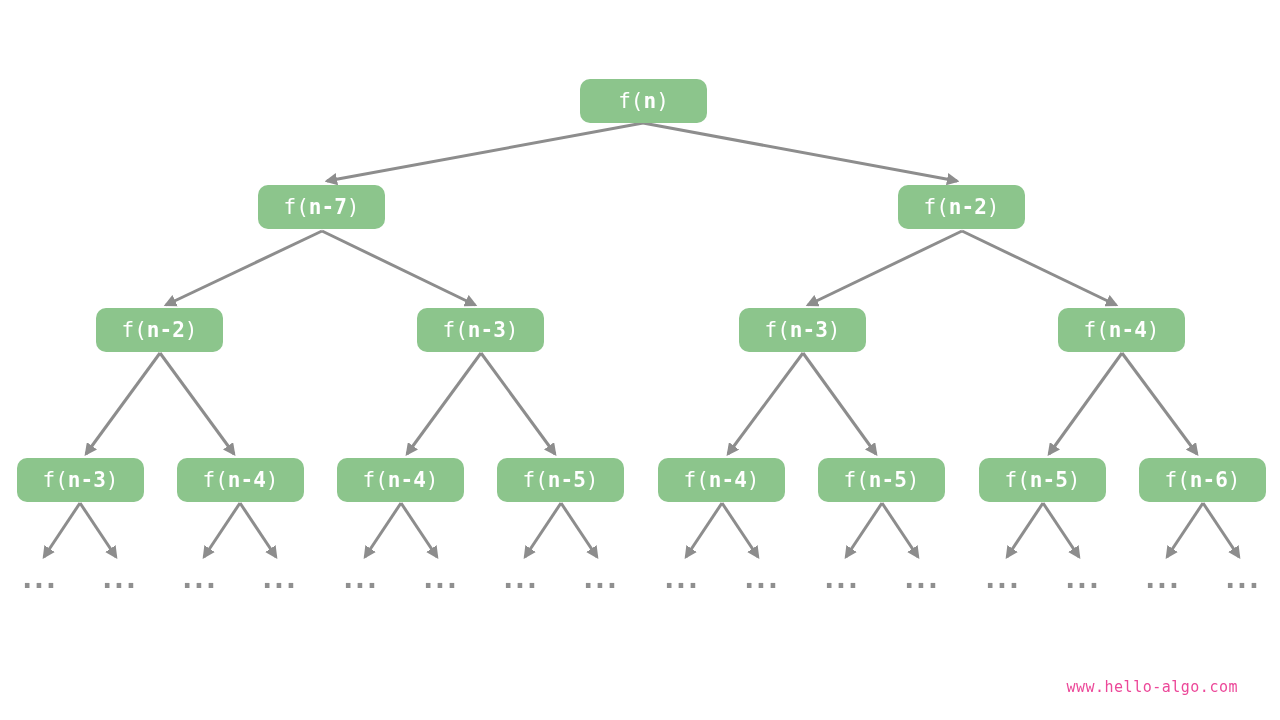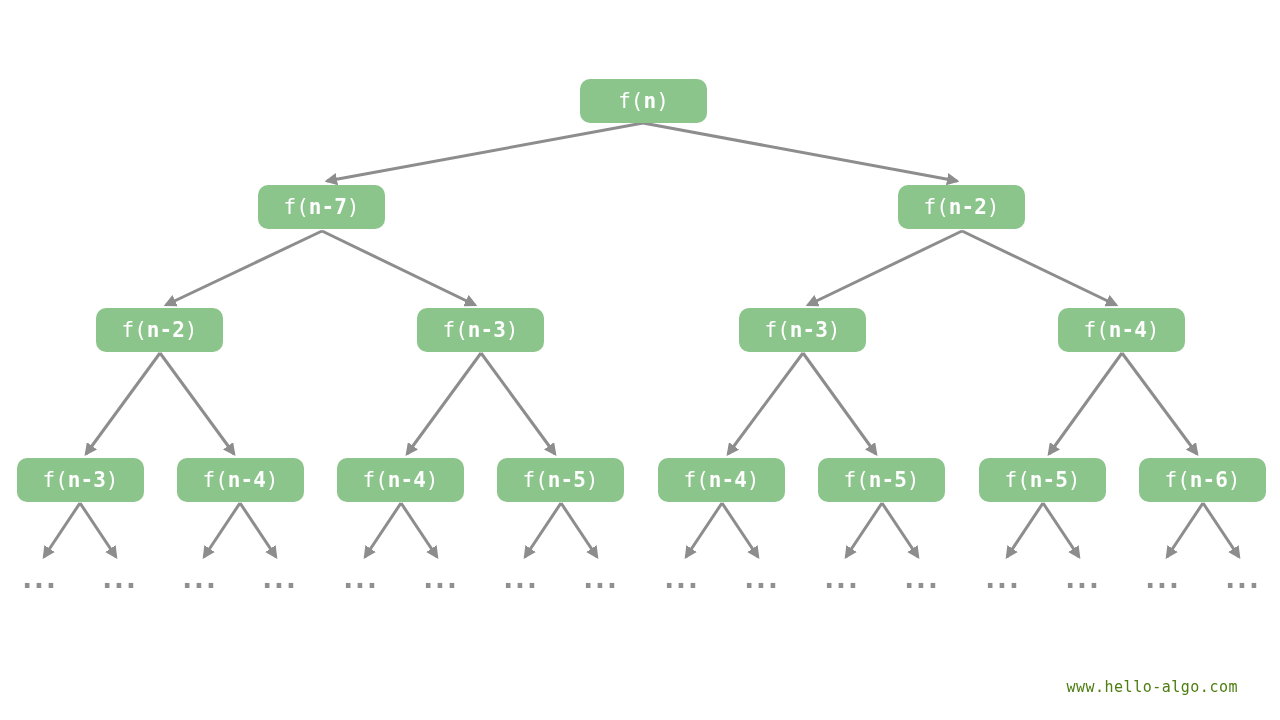--- a/index.html
+++ b/index.html
@@ -45,21 +45,21 @@
     letter-spacing: 2px;
     line-height: 26px;
     user-select: none;
   }
   .watermark {
     position: absolute;
     right: 42px;
     top: 678px;
     font-family: "DejaVu Sans Mono", monospace;
     font-size: 15px;
-    color: #4d7c0f;
+    color: #ec4899;
     letter-spacing: 0.5px;
   }
 </style>
 </head>
 <body>
 
 <div id="canvas">
 
   <svg id="arrows" width="1280" height="720" viewBox="0 0 1280 720">
     <defs>

